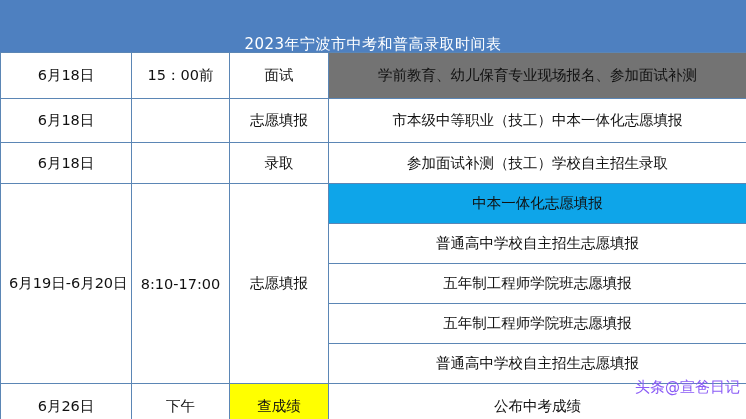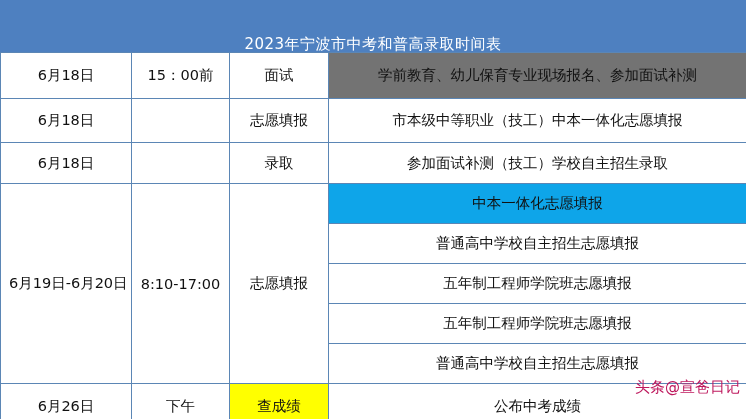--- a/index.html
+++ b/index.html
@@ -82,21 +82,21 @@
   tr.r3 td { height: 40px; }
   tr.rm td { height: 39px; }
   tr.rlast td { height: 44px; }
 
   
   .watermark {
     position: absolute;
     right: 6px;
     top: 378px;
     font-size: 15px;
-    color: #be185d;
+    color: #8b5cf6;
     white-space: nowrap;
     letter-spacing: 0px;
     pointer-events: none;
   }
 </style>
 </head>
 <body>
 
 <div id="schedule-root">
 

